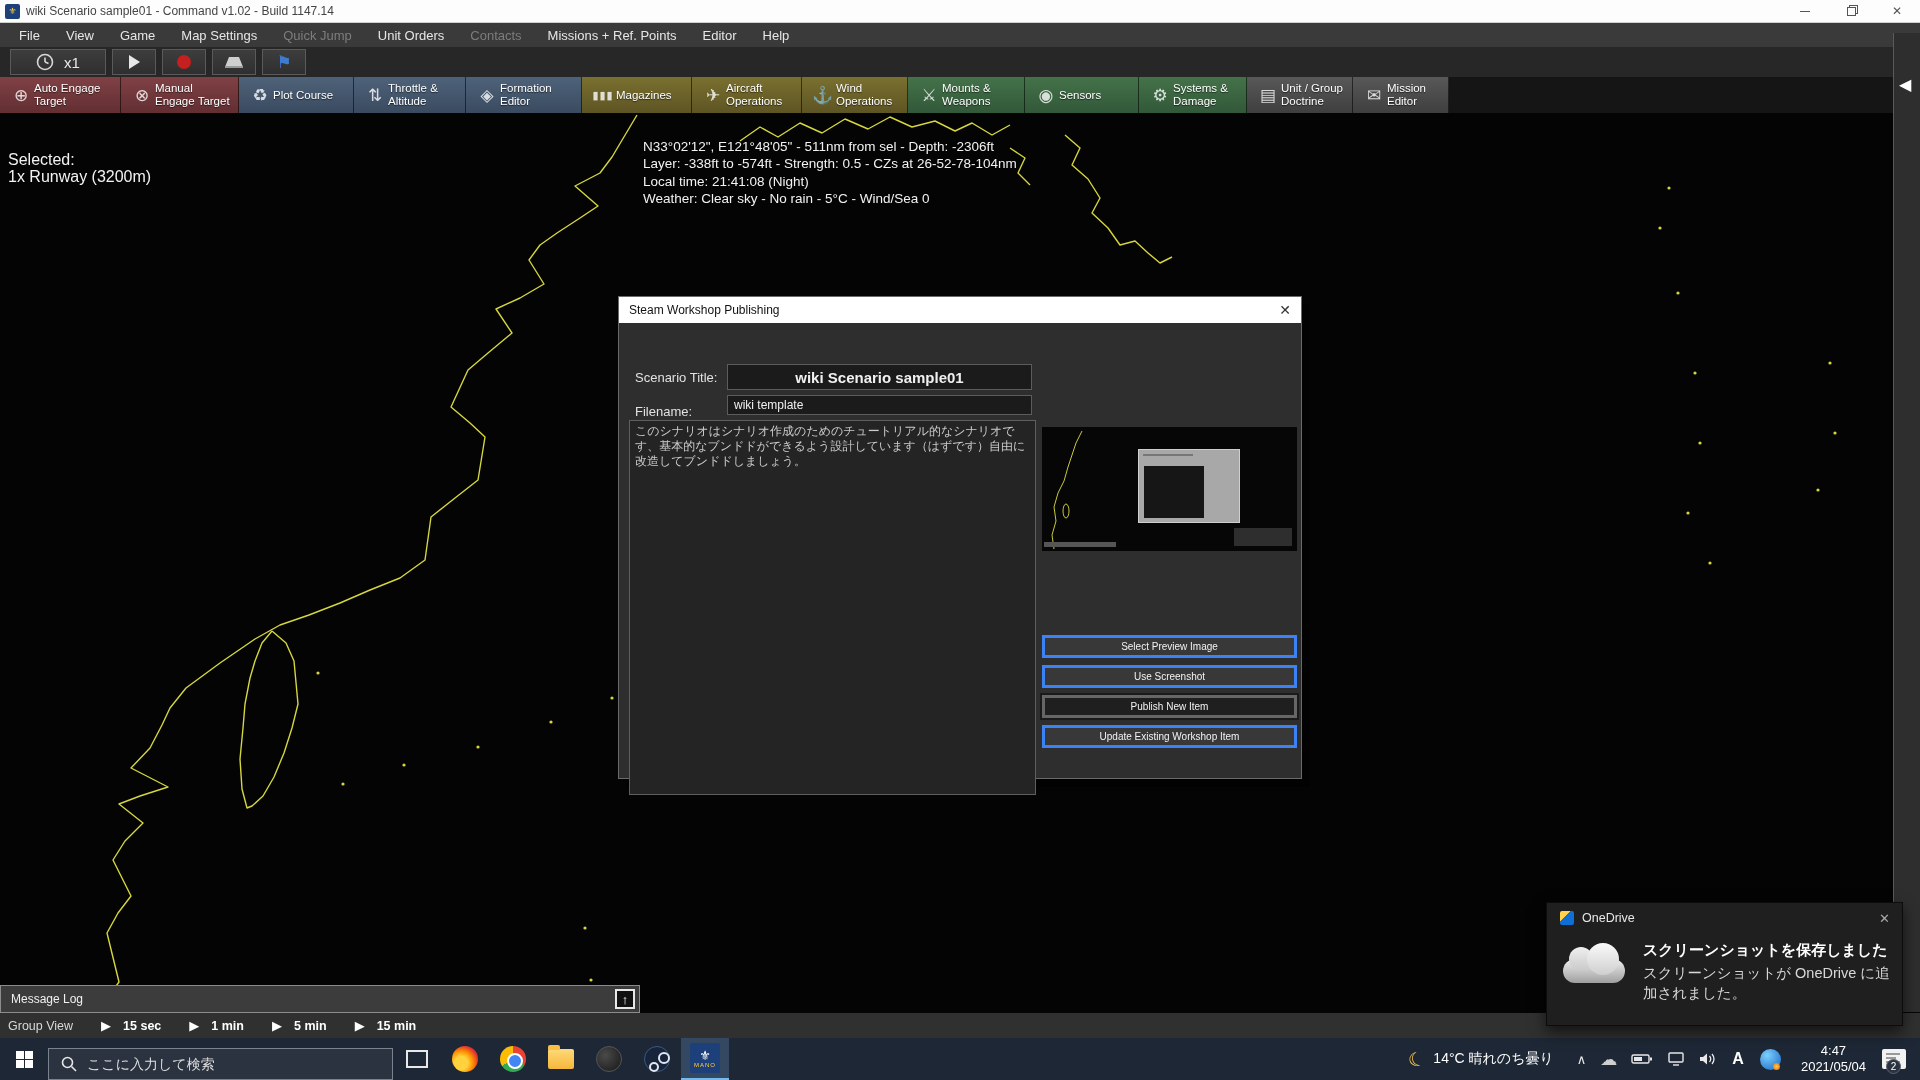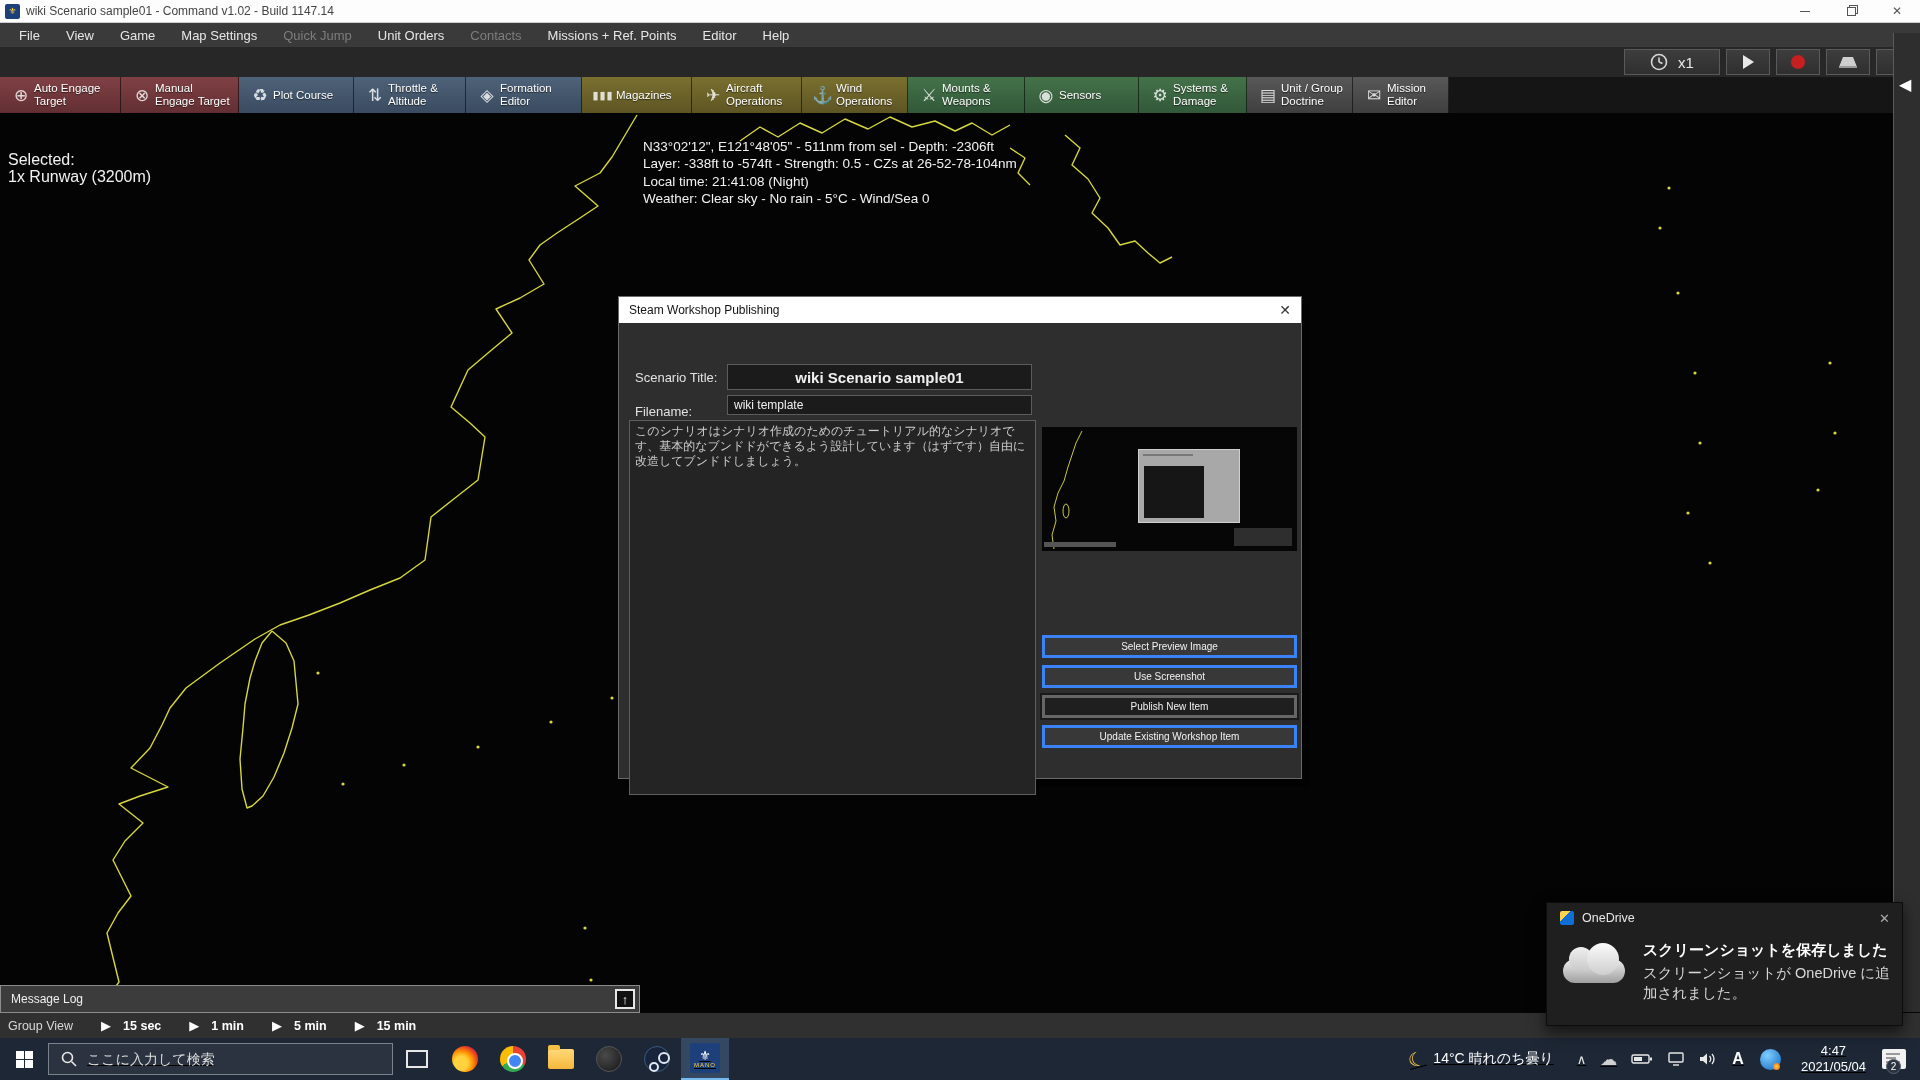--- a/index.html
+++ b/index.html
@@ -18,21 +18,21 @@
   .win-btn { width:46px; height:22px; display:flex; align-items:center; justify-content:center; color:#555; font-size:12px; }
   .glyph-min { width:10px; height:1px; background:#555; display:inline-block; }
   .glyph-restore { width:9px; height:9px; border:1px solid #555; display:inline-block; box-shadow:2px -2px 0 -1px #fdfdfd, 2px -2px 0 0 #555; }
   
   .menubar { position:absolute; left:0; top:23px; width:1920px; height:24px; background:#3a3a3a;
     display:flex; align-items:flex-start; padding-left:6px; }
   .menu-item { color:#e6e6e6; font-size:13px; padding:0 13px; height:24px; display:flex; align-items:center; }
   .menu-item.dim { color:#7d7d7d; }
   
   .toolbar2 { position:absolute; left:0; top:47px; width:1920px; height:30px; background:#272727;
-    display:flex; align-items:center;justify-content:flex-end; }
+    display:flex; align-items:center; }
   .t2-btn { height:26px; margin-left:6px; background:linear-gradient(#3d3d3d,#2f2f2f); border:1px solid #5a5a5a;
     display:flex; align-items:center; justify-content:center; color:#e8e8e8; }
   .t2-speed { width:96px; margin-left:10px; gap:10px; font-size:15px; }
   .t2-small { width:44px; }
   .rec-dot { width:14px; height:14px; border-radius:50%; background:#c61f1f; }
   .play-tri { width:0; height:0; border-left:11px solid #e8e8e8; border-top:7px solid transparent; border-bottom:7px solid transparent; }
   .flag { color:#3f7ad1; font-size:17px; }
   
   .toolbar3 { position:absolute; left:0; top:77px; width:1920px; height:36px; background:#151515; display:flex; }
   .tb3 { height:36px; display:flex; align-items:center; padding:0 6px 0 8px; border-right:1px solid rgba(0,0,0,.55); }
@@ -78,21 +78,21 @@
   .msglog { position:absolute; left:0; top:985px; width:640px; height:28px; background:#3c3c3c; border:1px solid #8c8c8c;
     display:flex; align-items:center; }
   .msglog .t { color:#f0f0f0; font-size:12px; margin-left:10px; }
   .msglog-btn { margin-left:auto; margin-right:4px; width:20px; height:20px; background:#111; border:2px solid #e8e8e8;
     color:#fff; font-size:13px; font-weight:bold; display:flex; align-items:center; justify-content:center; }
   .groupbar { position:absolute; left:0; top:1013px; width:1920px; height:25px; background:#303030; display:flex; align-items:center; }
   .groupbar .gv { color:#d8d8d8; font-size:12.5px; margin-left:8px; }
   .groupbar .tri { color:#fff; font-size:13px; margin-left:28px; }
   .groupbar .iv { color:#fff; font-size:12.5px; font-weight:bold; margin-left:12px; }
   
-  .taskbar { position:absolute; left:0; top:1038px; width:1920px; height:42px; background:#1d2735; display:flex; align-items:center;text-decoration:underline; }
+  .taskbar { position:absolute; left:0; top:1038px; width:1920px; height:42px; background:#1d2735; display:flex; align-items:flex-end; }
   .start { width:48px; height:42px; display:flex; align-items:center; justify-content:center; }
   .winlogo { display:grid; grid-template-columns:8px 8px; grid-template-rows:8px 8px; gap:1px; }
   .winlogo span { background:#fff; }
   .searchbox { width:345px; height:32px; background:#2b3340; border:1px solid #7a828e; display:flex; align-items:center; }
   .searchbox svg { margin:0 10px 0 12px; }
   .searchbox input { background:transparent; border:none; outline:none; color:#e8e8e8; font-size:14px; width:260px;
     font-family:"Liberation Sans", sans-serif; }
   .searchbox input::placeholder { color:#dedede; opacity:1; }
   .tb-slot { width:48px; height:42px; display:flex; align-items:center; justify-content:center; }
   .tb-slot.active { background:#344961; border-bottom:2px solid #76b9ed; }

